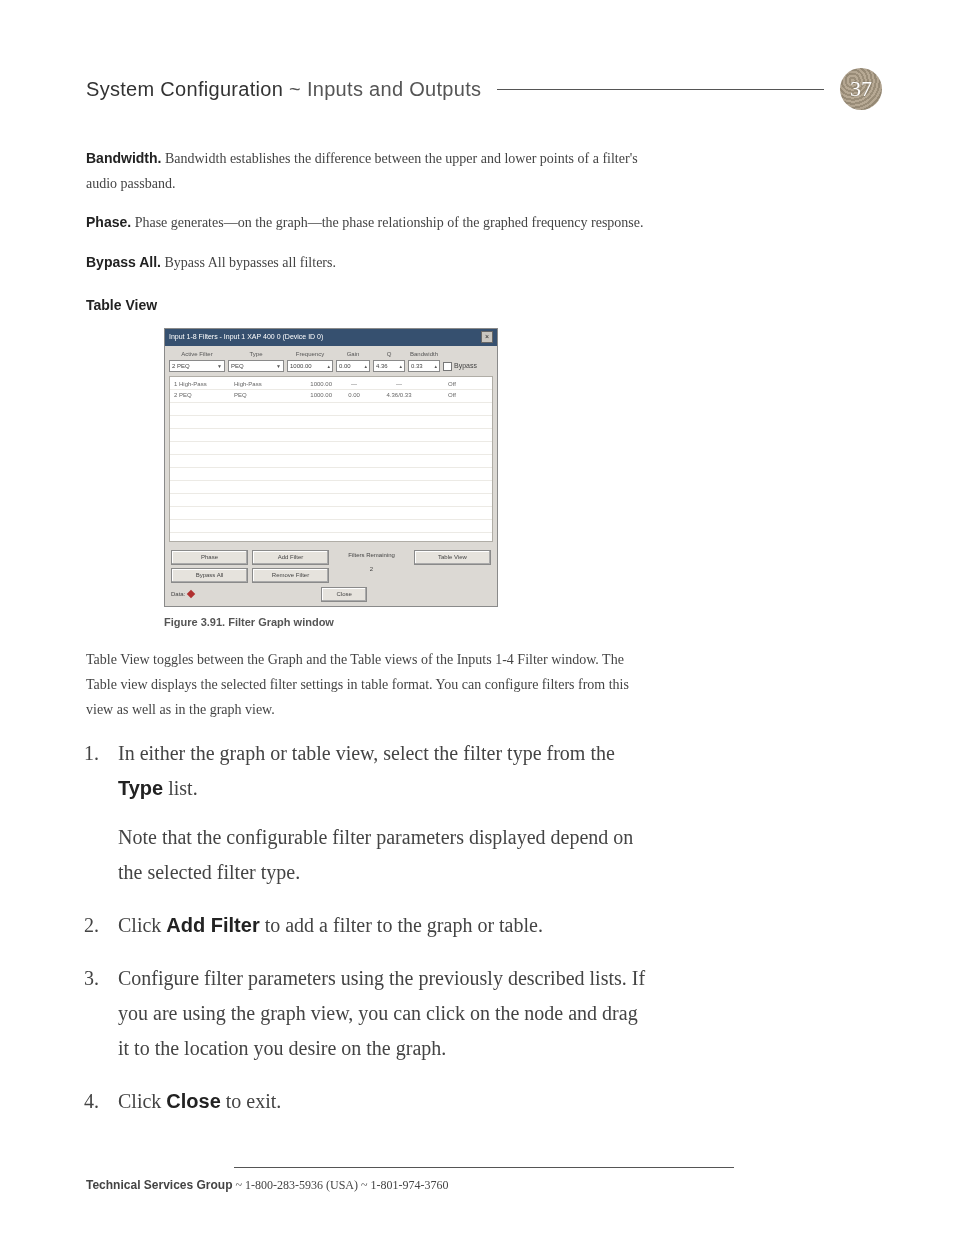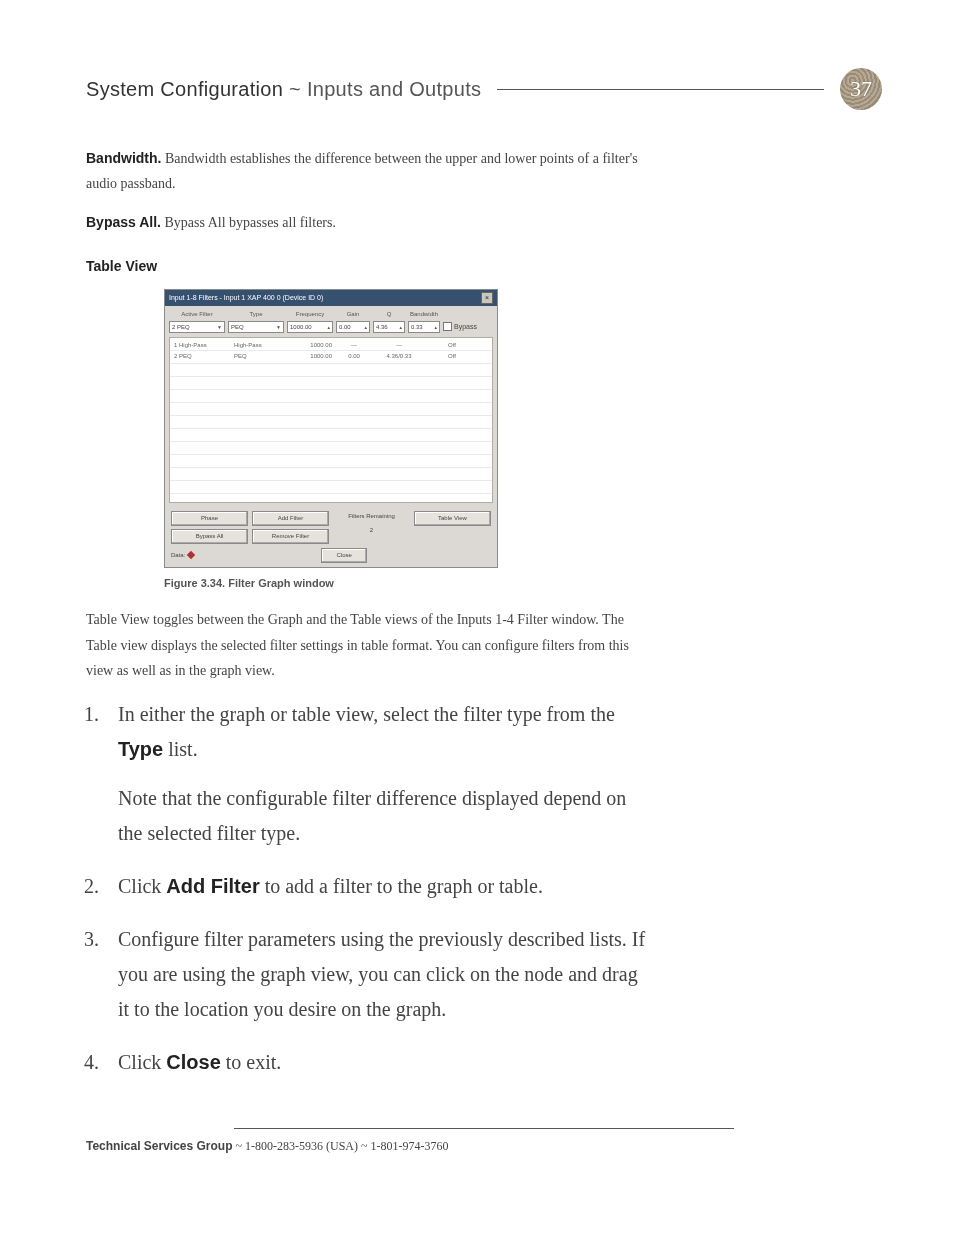--- a/index.html
+++ b/index.html
@@ -190,20 +190,21 @@
     </div>
     <div class="header-rule"></div>
     <div class="page-number-badge">
       <span>37</span>
     </div>
   </div>
 
   <div class="body-col">
 
     <p><span class="term">Bandwidth.</span><span> Bandwidth establishes the difference between the upper and lower points of a filter's audio passband.</span></p>
+    <p><span class="term">Phase.</span><span> Phase generates—on the graph—the phase relationship of the graphed frequency response.</span></p>
     <p><span class="term">Bypass All.</span><span> Bypass All bypasses all filters.</span></p>
 
     <div class="section-head">Table View</div>
 
     <div class="figure-wrap">
       <div class="fg-window">
         <div class="fg-title">
           <span>Input 1-8 Filters - Input 1  XAP 400 0 (Device ID 0)</span>
           <span class="fg-close">×</span>
         </div>
@@ -294,29 +295,29 @@
         </div>
         <div class="fg-data-row">
           <span>Data:</span>
           <span class="fg-diamond"></span>
           <span style="flex:1"></span>
           <div class="fg-btn" style="width:44px">Close</div>
           <span style="flex:1"></span>
         </div>
       </div>
     </div>
-    <div class="figure-caption">Figure 3.34. Filter Graph window</div>
+    <div class="figure-caption">Figure 3.91. Filter Graph window</div>
 
     <p>Table View toggles between the Graph and the Table views of the Inputs 1-4 Filter window. The Table view displays the selected filter settings in table format. You can configure filters from this view as well as in the graph view.</p>
 
 
     <ol class="steps">
       <li>
         <span>In either the graph or table view, select the filter type from the </span><span class="term">Type</span><span> list.</span>
-        <div class="note">Note that the configurable filter difference displayed depend on the selected filter type.</div>
+        <div class="note">Note that the configurable filter parameters displayed depend on the selected filter type.</div>
       </li>
       <li>
         <span>Click </span><span class="term">Add Filter</span><span> to add a filter to the graph or table.</span>
       </li>
       <li>Configure filter parameters using the previously described lists. If you are using the graph view, you can click on the node and drag it to the location you desire on the graph.</li>
       <li>
         <span>Click </span><span class="term">Close</span><span> to exit.</span>
       </li>
     </ol>
 

